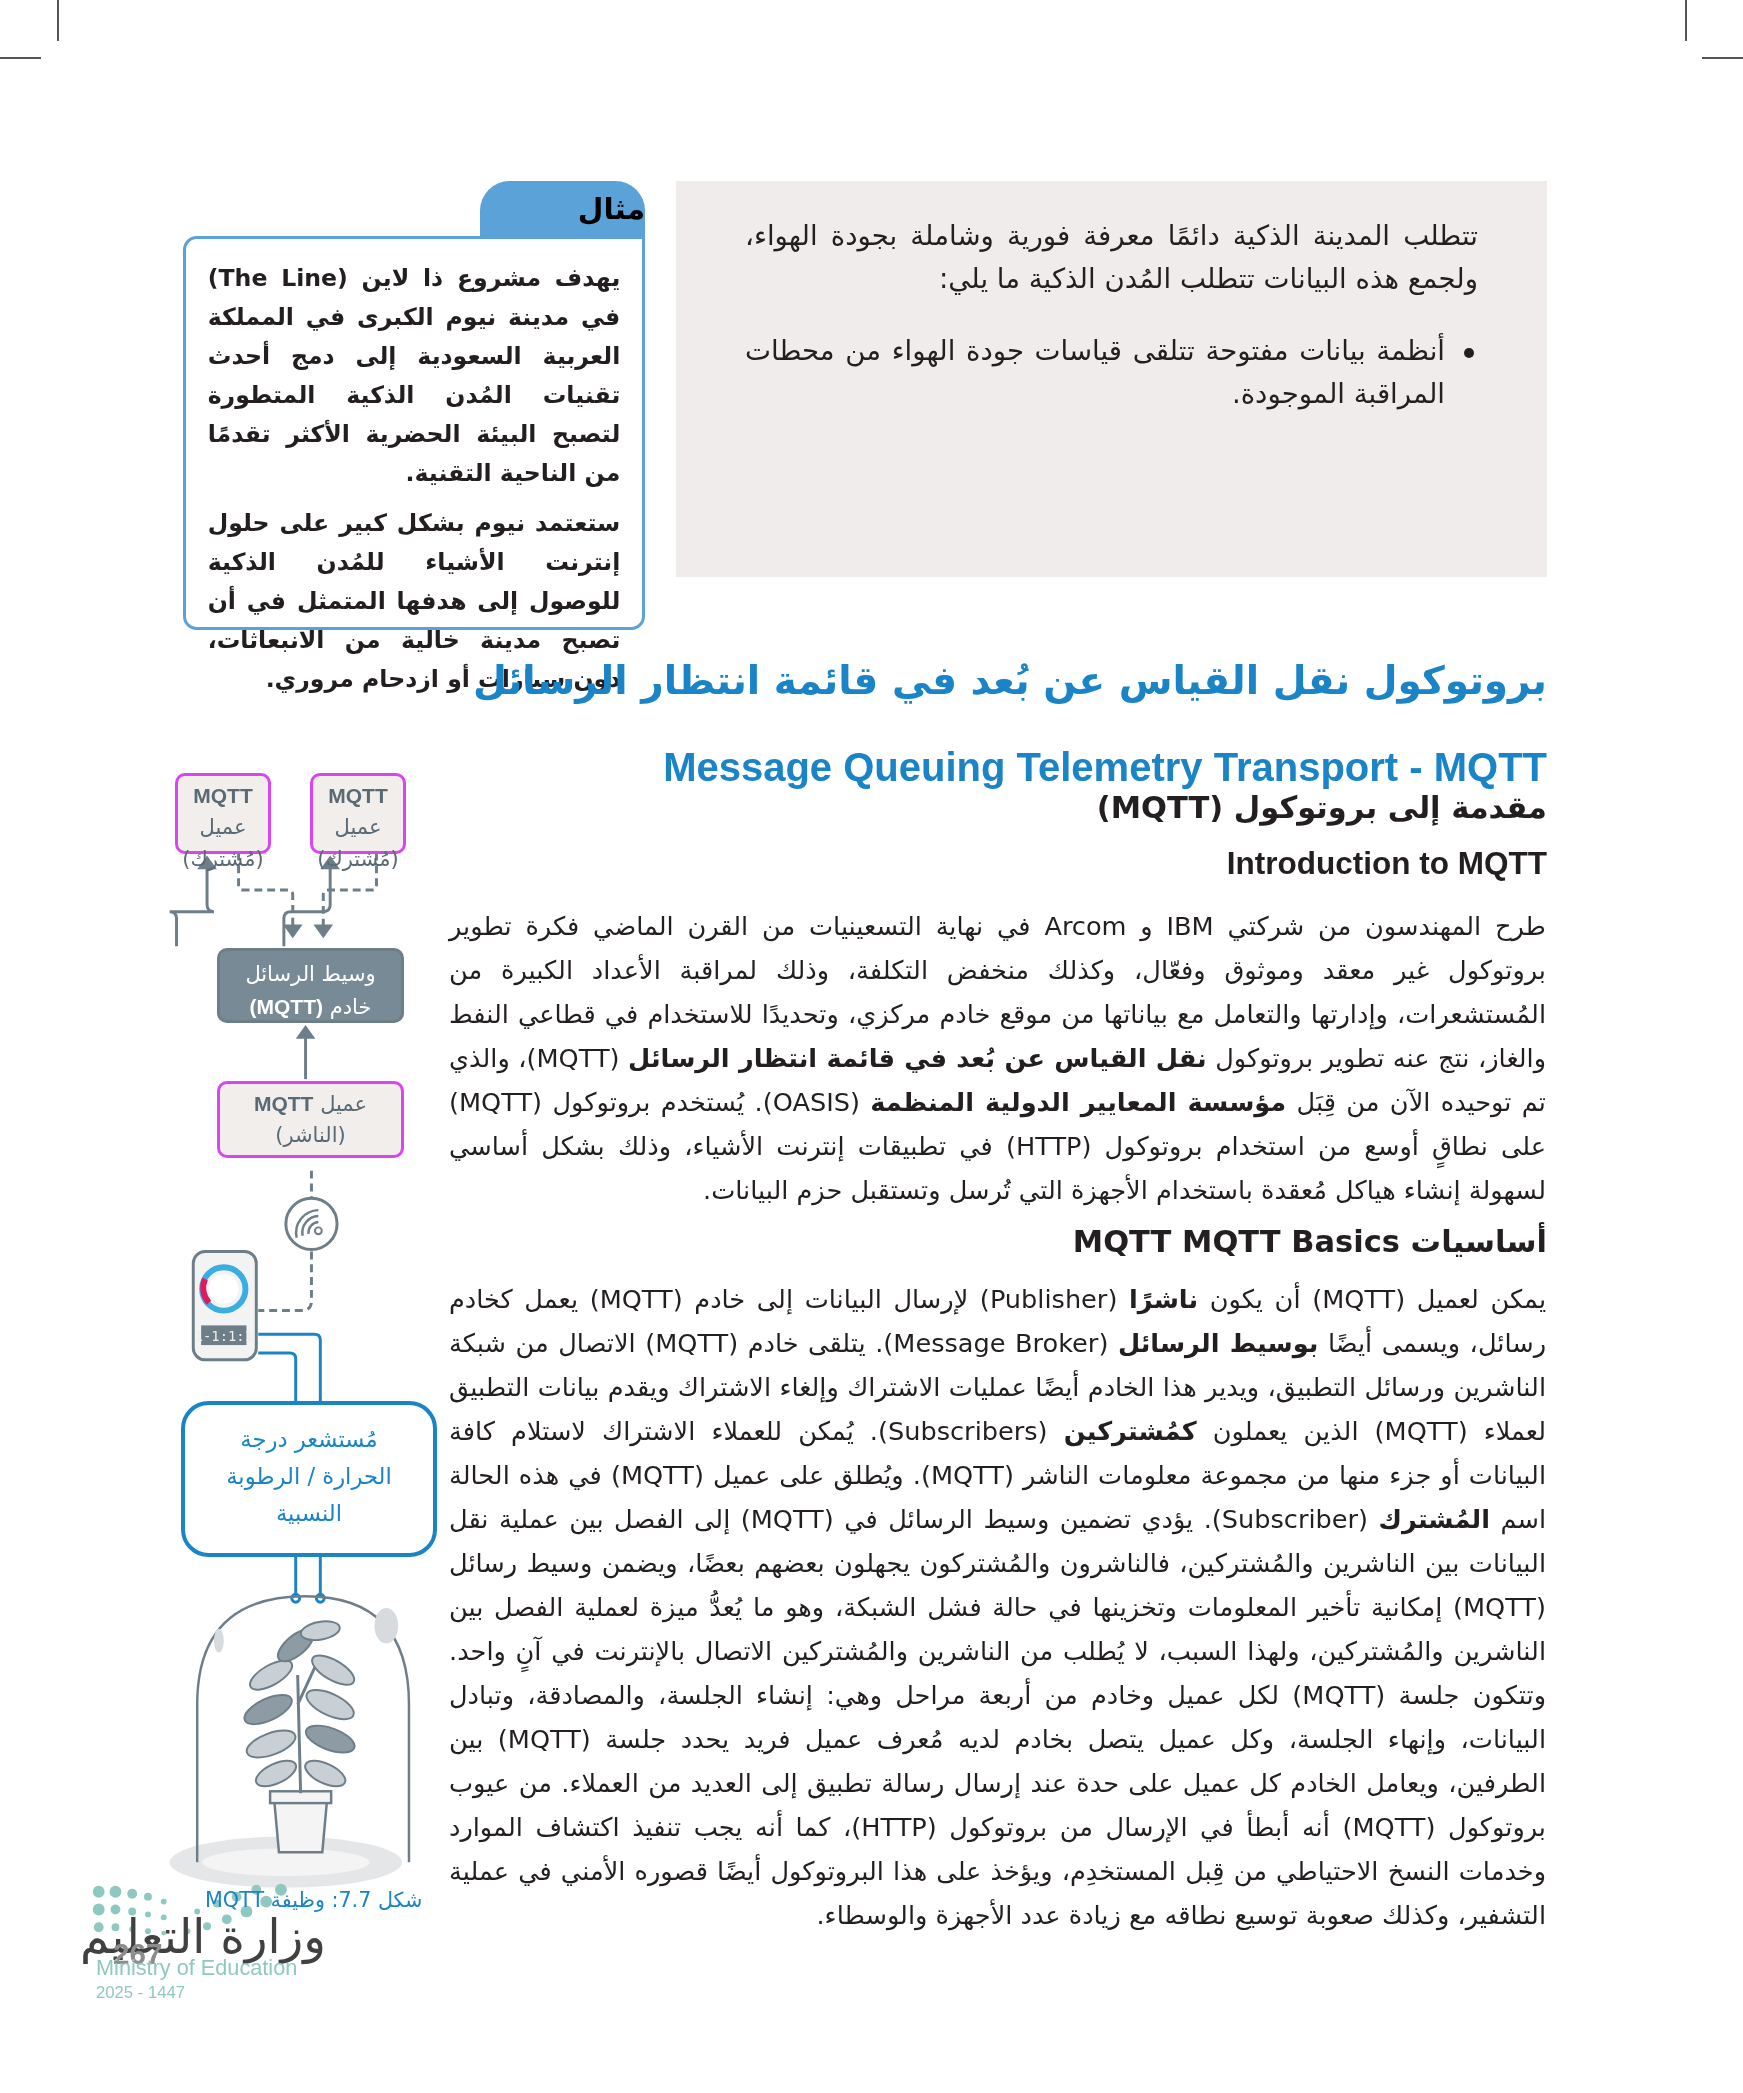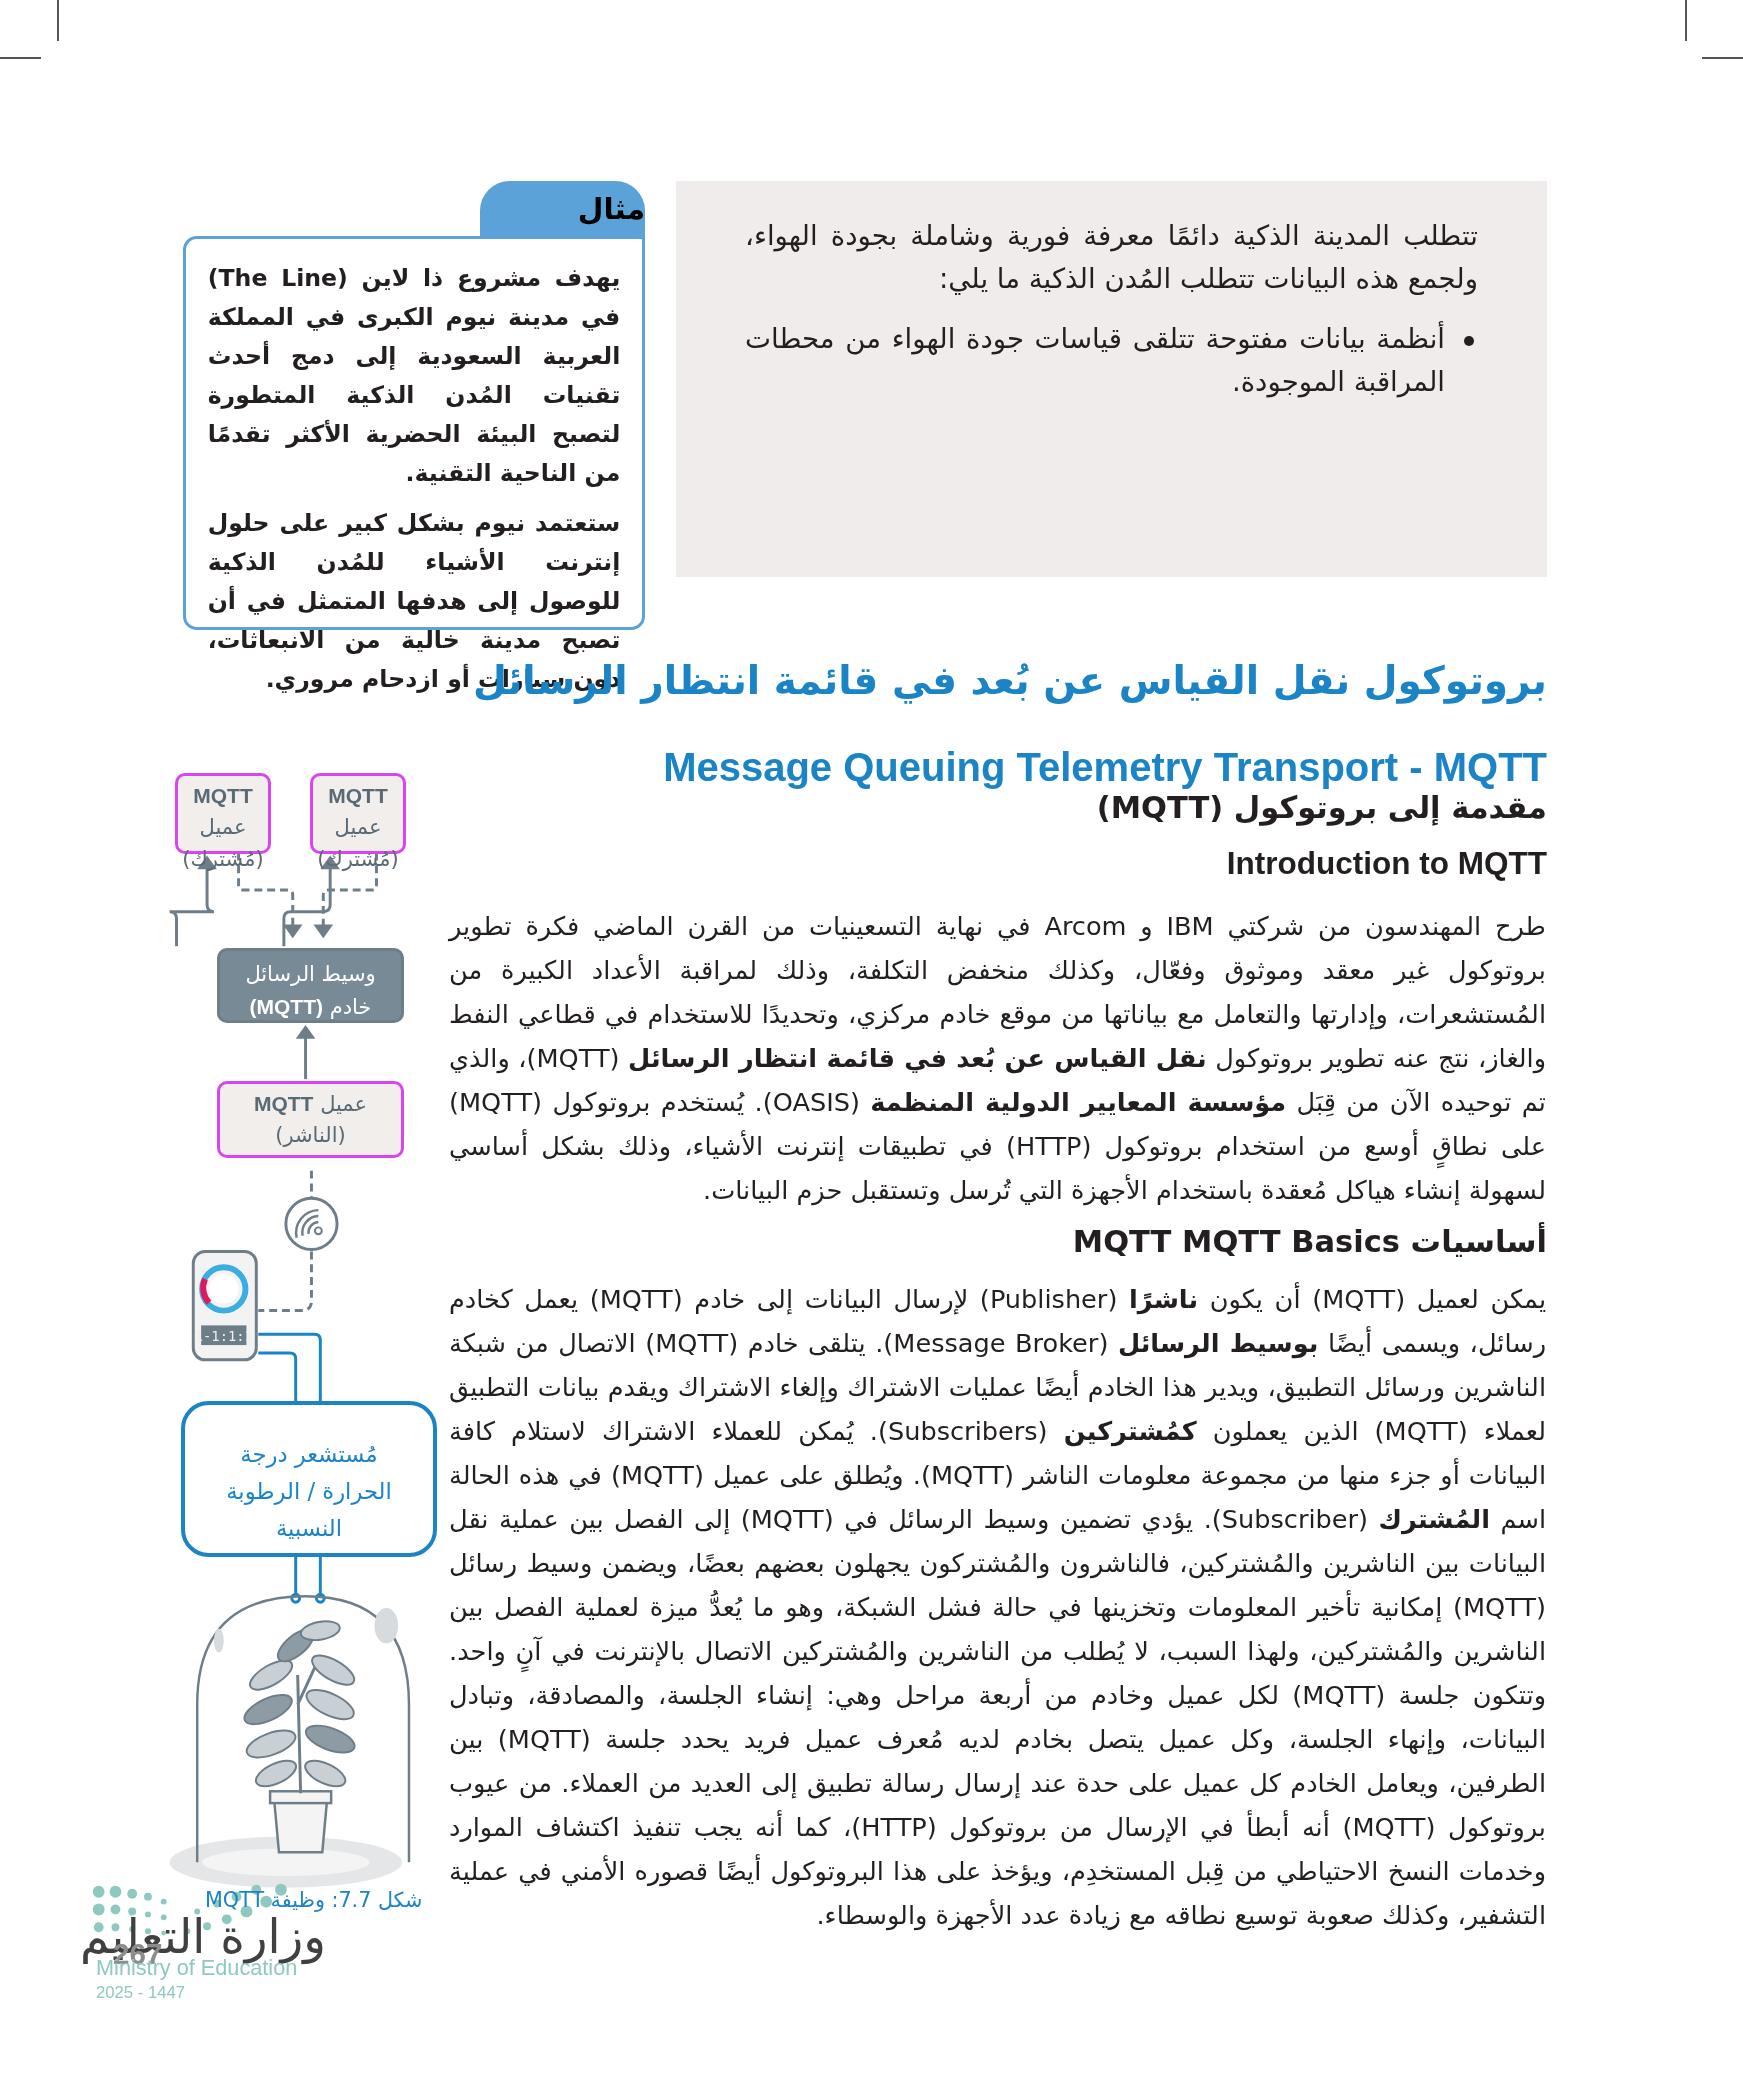--- a/index.html
+++ b/index.html
@@ -5,21 +5,21 @@
   html, body { margin: 0; padding: 0; background: #ffffff; }
   body { width: 1744px; height: 2093px; position: relative; overflow: hidden;
          font-family: "DejaVu Sans", sans-serif; color: #231f20; }
   .crop { position: absolute; background: #555; }
   .rtl { direction: rtl; text-align: justify; }
 
   
   #intro-box { position: absolute; left: 676px; top: 181px; width: 871px; height: 396px;
                background: #efeceb; box-sizing: border-box; padding: 33px 69px 19.7px 69px; }
   #intro-box p { margin: 0; font-size: 27.6px; line-height: 43px; }
-  #intro-box ul { list-style: none; margin: 17px 0 0 0; padding: 0; }
+  #intro-box ul { list-style: none; margin: 29px 0 0 0; padding: 0; }
   #intro-box li { position: relative; padding-right: 33px; font-size: 27.6px; line-height: 43px; margin-bottom: 25.6px; }
   #intro-box li::before { content: ""; position: absolute; right: 3.9px; top: 18.7px; width: 9.9px; height: 9.9px;
                           border-radius: 50%; background: #231f20; }
 
   
   #example-tab { position: absolute; left: 480px; top: 181px; width: 165px; height: 55px;
                  background: #5aa2d8; border-radius: 29.6px 29.6px 0 0; color: #000000;
                  font-size: 29.6px; font-weight: bold; text-align: right; line-height: 57px; }
   #example-box { position: absolute; left: 183px; top: 236px; width: 462px; height: 394px;
                  border: 3px solid #5aa2d8; border-radius: 13.8px 0 13.8px 13.8px; box-sizing: border-box;
@@ -205,21 +205,21 @@
   <div class="dbox" id="broker" style="left:138px;top:189px;width:187px;height:75px;padding-top:8px;">
     <div>وسيط الرسائل</div>
     <div><span class="m">(MQTT)</span> <span>خادم</span></div>
   </div>
 
   <div class="dbox" style="left:138px;top:322px;width:187px;height:77px;padding-top:3.9px;">
     <div><span class="m">MQTT</span> <span>عميل</span></div>
     <div>(الناشر)</div>
   </div>
 
-  <div id="sensor-box" style="left:102px;top:642px;width:256px;height:156px;padding-top:31px;">
+  <div id="sensor-box" style="left:102px;top:642px;width:256px;height:156px;padding-top:16px;">
     <div>مُستشعر درجة</div>
     <div>الحرارة / الرطوبة</div>
     <div>النسبية</div>
   </div>
 </div>
 
 <div id="caption">شكل 7.7: وظيفة MQTT</div>
 
 <div id="moe-ar">وزارة التعليم</div>
 <div id="page-num">267</div>

